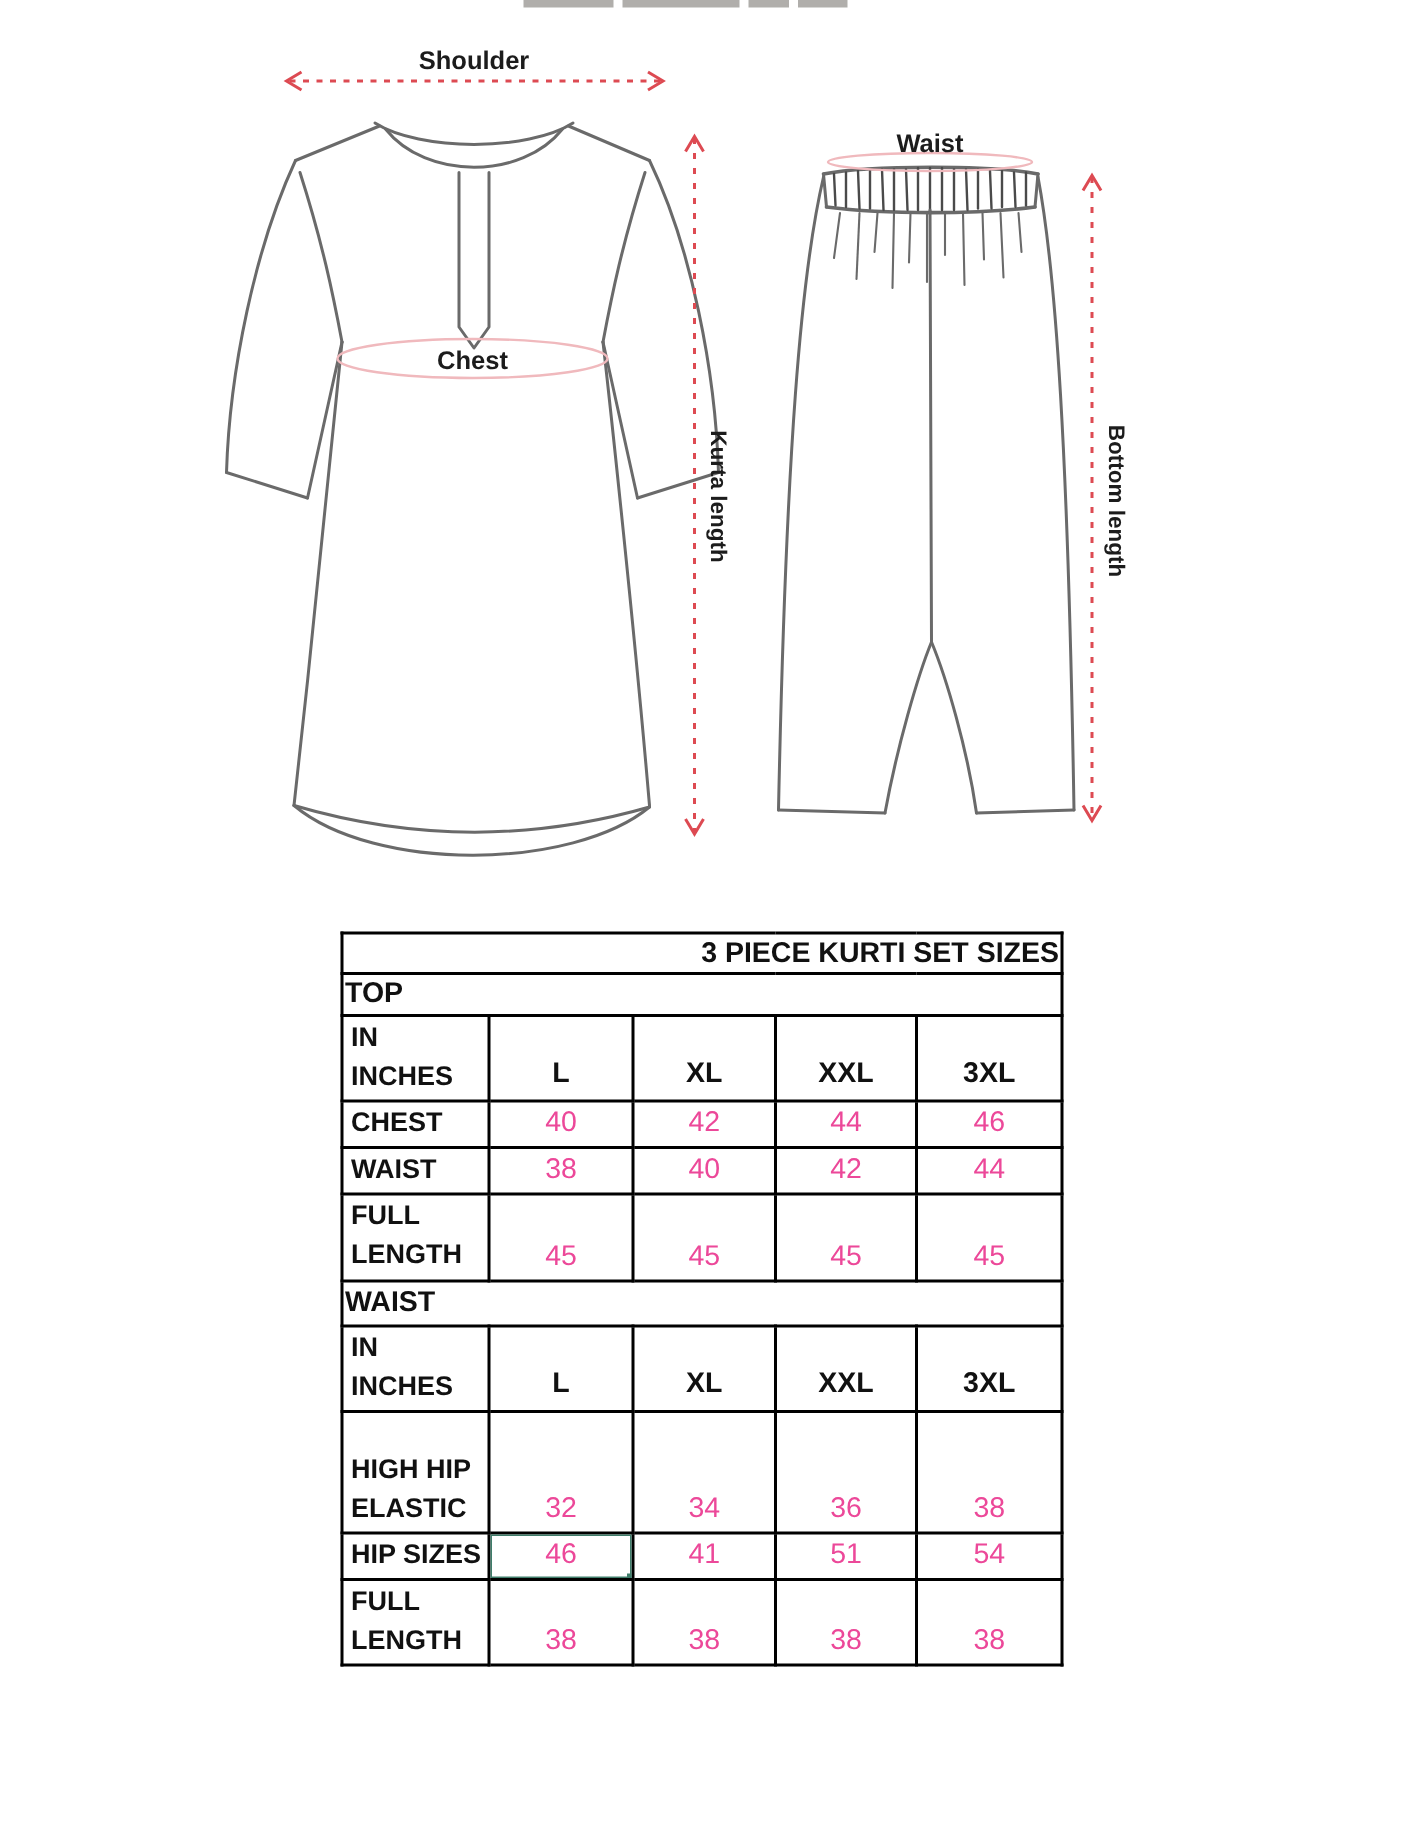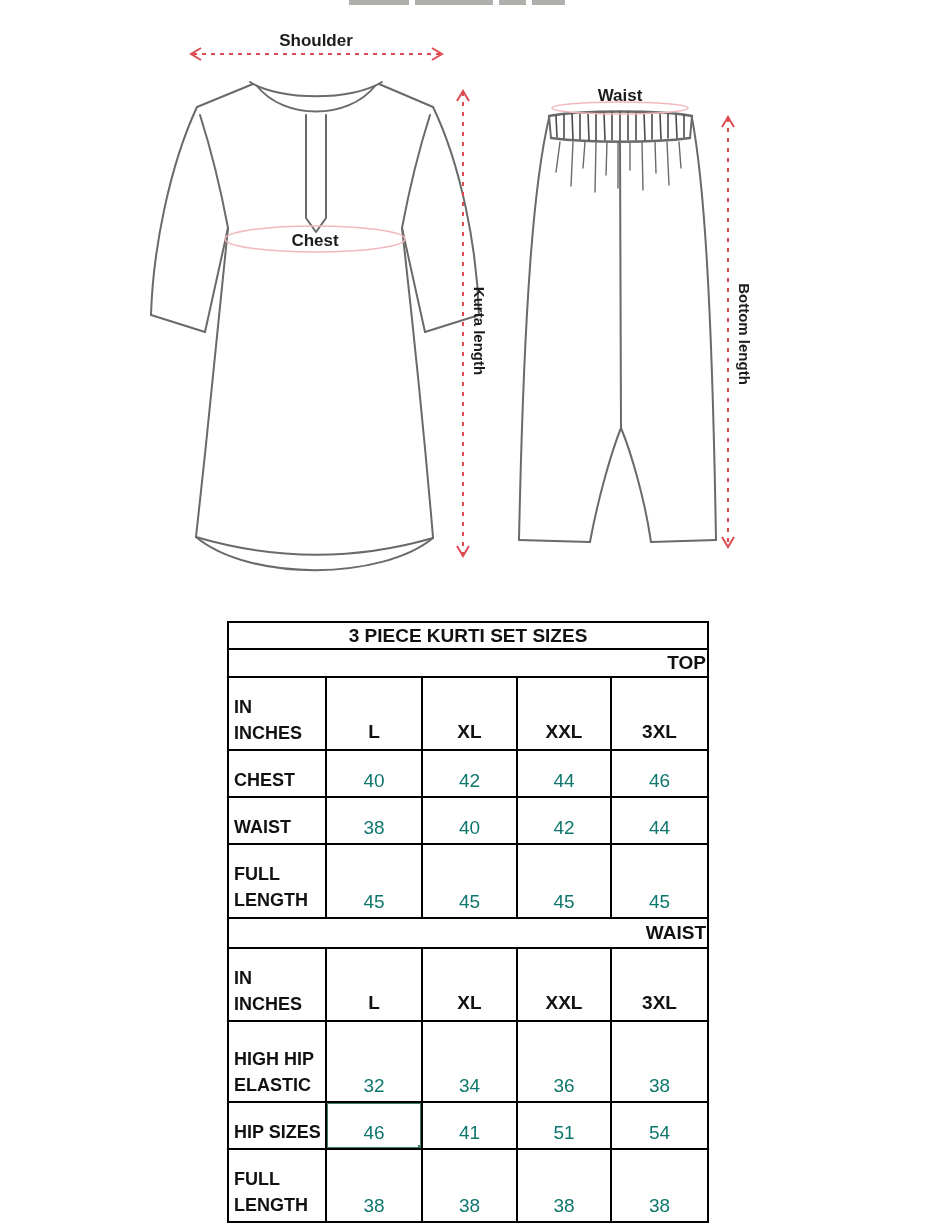--- a/index.html
+++ b/index.html
@@ -4,27 +4,27 @@
 <style>
   html,body{margin:0;padding:0;background:#fff;}
   .page{position:relative;width:936px;height:1230px;background:#ffffff;overflow:hidden;
         font-family:"Liberation Sans",sans-serif;}
   .diagram{position:absolute;left:0;top:0;}
   .lbl{font-family:"Liberation Sans",sans-serif;font-weight:bold;fill:#1c1c1c;}
 
   table.size-table{position:absolute;left:227px;top:621px;width:480px;
     border-collapse:collapse;table-layout:fixed;background:#fff;}
   table.size-table td{border:2px solid #000;overflow:hidden;}
-  td.title{font-weight:bold;font-size:19px;text-align:center;vertical-align:middle;color:#111;}
-  td.sec{font-weight:bold;font-size:19px;text-align:right;vertical-align:middle;color:#111;}
+  td.title{font-weight:bold;font-size:19px;text-align:right;vertical-align:middle;color:#111;}
+  td.sec{font-weight:bold;font-size:19px;text-align:left;vertical-align:middle;color:#111;}
   td.lab{font-weight:bold;font-size:18px;text-align:left;vertical-align:bottom;
-    padding:16px 2px 3px 5px;line-height:1.45;color:#111;}
+    padding:0 2px 3px 5px;line-height:1.45;color:#111;}
   td.szh{font-weight:bold;font-size:19px;text-align:center;vertical-align:bottom;
     padding-bottom:6px;color:#111;}
-  td.val{font-size:19px;text-align:center;vertical-align:bottom;padding-bottom:4px;color:#0f766e;}
+  td.val{font-size:19px;text-align:center;vertical-align:bottom;padding-bottom:4px;color:#ec4899;}
   td.sel{position:relative;}
   .sel-box{position:absolute;left:-1px;top:-1px;right:-1px;bottom:-1px;
     border:2px solid #3f7d6a;pointer-events:none;}
   .sel-handle{position:absolute;right:-4px;bottom:-4px;width:7px;height:7px;
     background:#3f7d6a;pointer-events:none;}
 </style>
 </head>
 <body>
 
 <div class="page">

